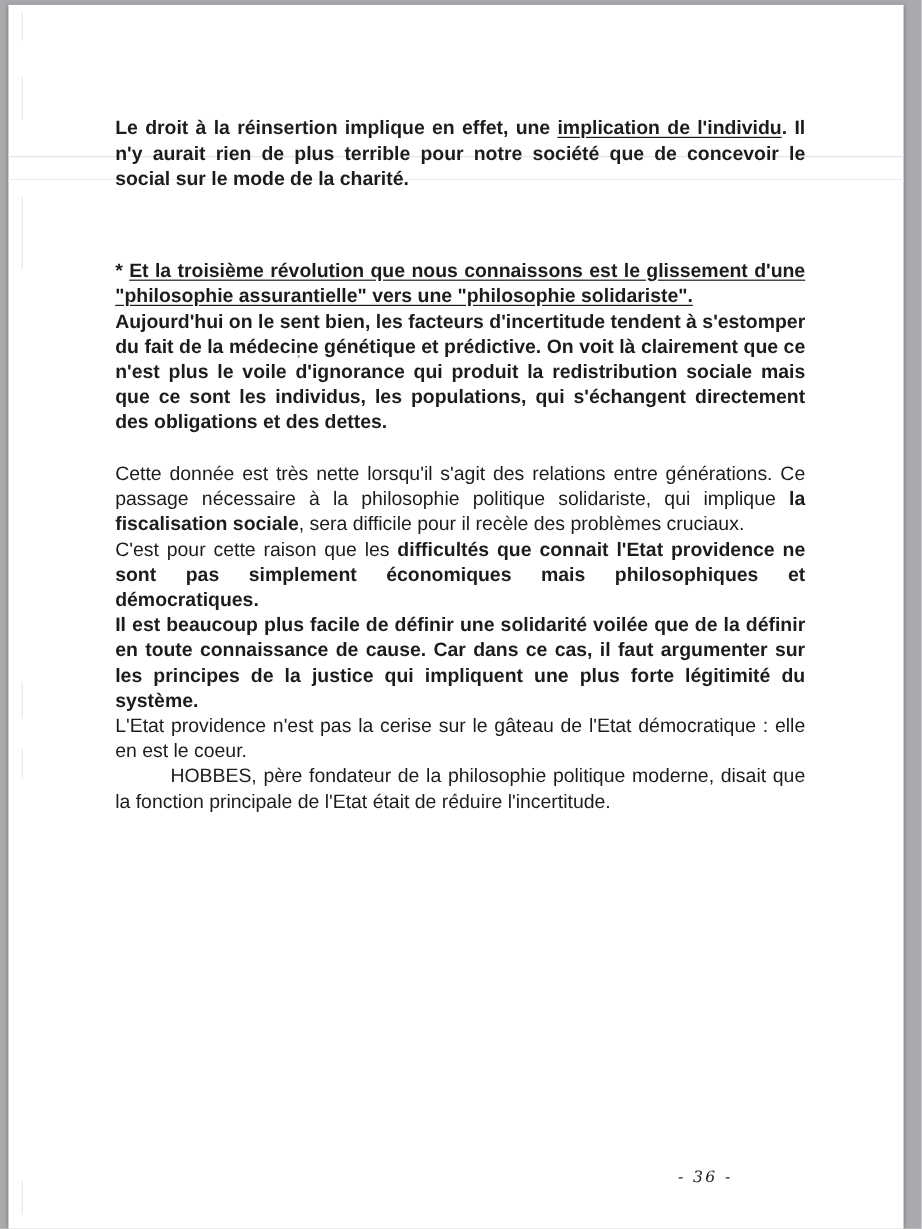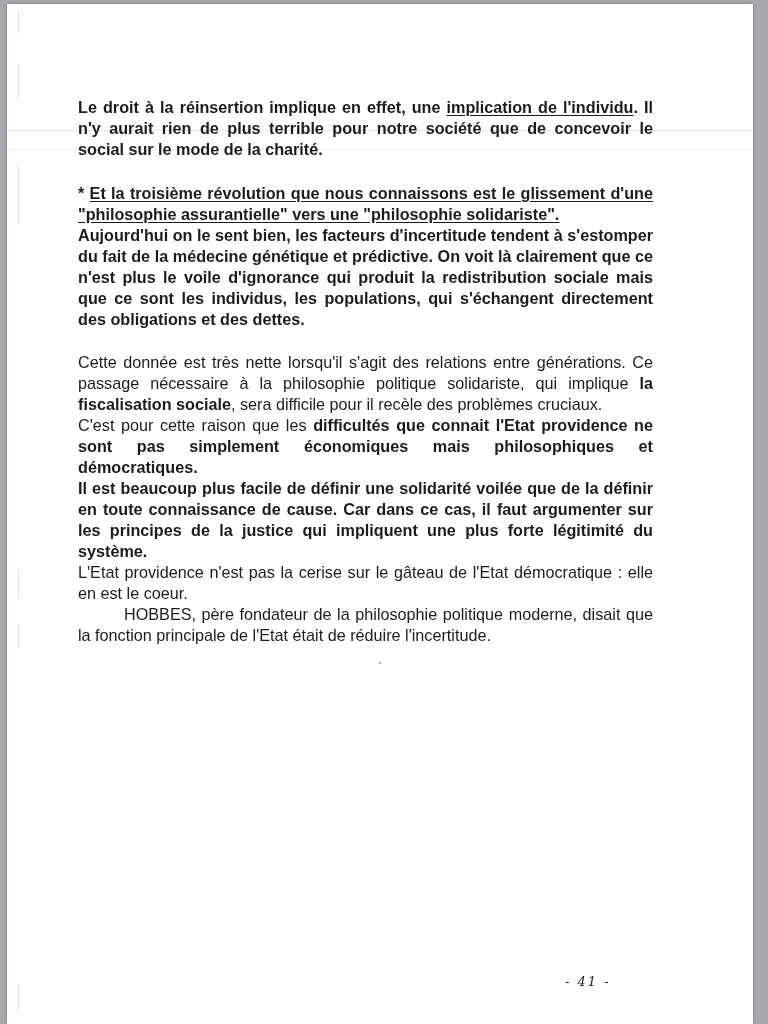--- a/index.html
+++ b/index.html
@@ -14,25 +14,25 @@
     background: #ffffff;
     box-shadow: 0 0 3px rgba(0,0,0,0.35);
   }
   .margin-mark {
     position: absolute; left: 11px; width: 1px; background: #e6e6e6;
   }
   .scan-line {
     position: absolute; left: 0; right: 0; height: 1px; background: #e3e3e3;
   }
   .content {
-    position: absolute; left: 71px; top: 93px; width: 575px;
+    position: absolute; left: 89px; top: 93px; width: 575px;
     color: #1c1c1c; font-size: 16.2px; line-height: 21px;
   }
   .para { margin: 0; text-align: justify; text-align-last: left; }
-  .para.gap-lg { margin-top: 23px; }
+  .para.gap-lg { margin-top: 56px; }
   .para.gap-md { margin-top: 22px; }
   .para.gap-xl { }
   .para.indent { text-indent: 46px; }
   .b { font-weight: bold; }
   .u { text-decoration: underline; text-underline-offset: 2px; }
   .page-number {
     position: absolute; left: 558px; top: 970px;
     font-family: "DejaVu Serif", serif; font-style: italic; font-size: 13px;
     color: #222; letter-spacing: 2px;
   }
@@ -57,14 +57,14 @@
       <p class="para "><span class="b"> Le droit à la réinsertion implique en effet, une </span><span class="b u">implication de l'individu</span><span class="b">. Il n'y aurait rien de plus terrible pour notre société que de concevoir le social sur le mode de la charité.</span></p>
       <p class="para gap-lg"><span class="b">* </span><span class="b u">Et la troisième révolution que nous connaissons est le glissement d'une "philosophie assurantielle" vers une "philosophie solidariste".</span></p>
       <p class="para "><span class="b">Aujourd'hui on le sent bien, les facteurs d'incertitude tendent à s'estomper du fait de la médecine génétique et prédictive. On voit là clairement que ce n'est plus le voile d'ignorance qui produit la redistribution sociale mais que ce sont les individus, les populations, qui s'échangent directement des obligations et des dettes.</span></p>
       <p class="para gap-md"><span>Cette donnée est très nette lorsqu'il s'agit des relations entre générations. Ce passage nécessaire à la philosophie politique solidariste, qui implique </span><span class="b">la fiscalisation sociale</span><span>,  sera difficile pour il recèle des problèmes cruciaux.</span></p>
       <p class="para "><span>C'est pour cette raison que les </span><span class="b">difficultés que connait l'Etat providence ne sont pas simplement économiques mais philosophiques et démocratiques.</span></p>
       <p class="para "><span class="b">Il est beaucoup plus facile de définir une solidarité voilée que de la définir en toute connaissance de cause. Car dans ce cas, il faut argumenter sur les principes de la justice qui impliquent une plus forte légitimité du système.</span></p>
       <p class="para "><span>L'Etat providence n'est pas la cerise sur le gâteau de l'Etat démocratique : elle en est le coeur.</span></p>
       <p class="para gap-xl indent"><span>HOBBES, père fondateur de la philosophie politique moderne, disait que la fonction principale de l'Etat était de réduire l'incertitude.</span></p>
     </div>
 
-  <div class="page-number">- 41 -</div>
+  <div class="page-number">- 36 -</div>
 </div>
 
 </body></html>

